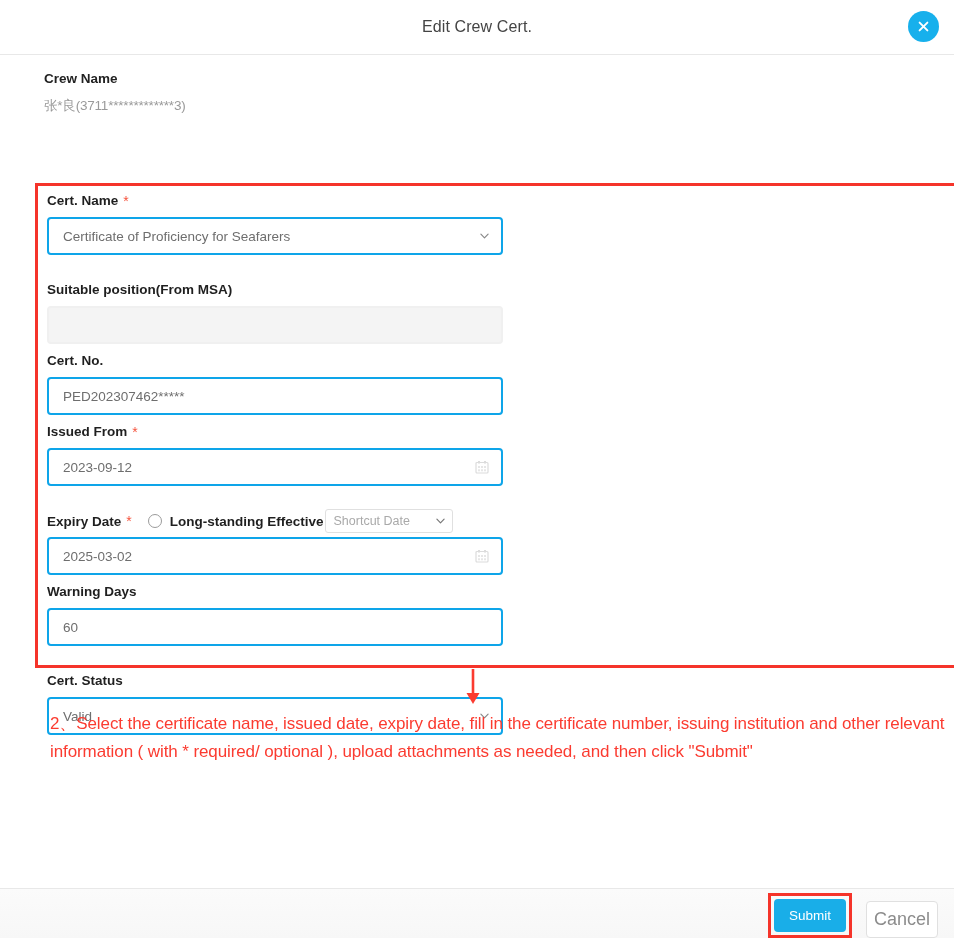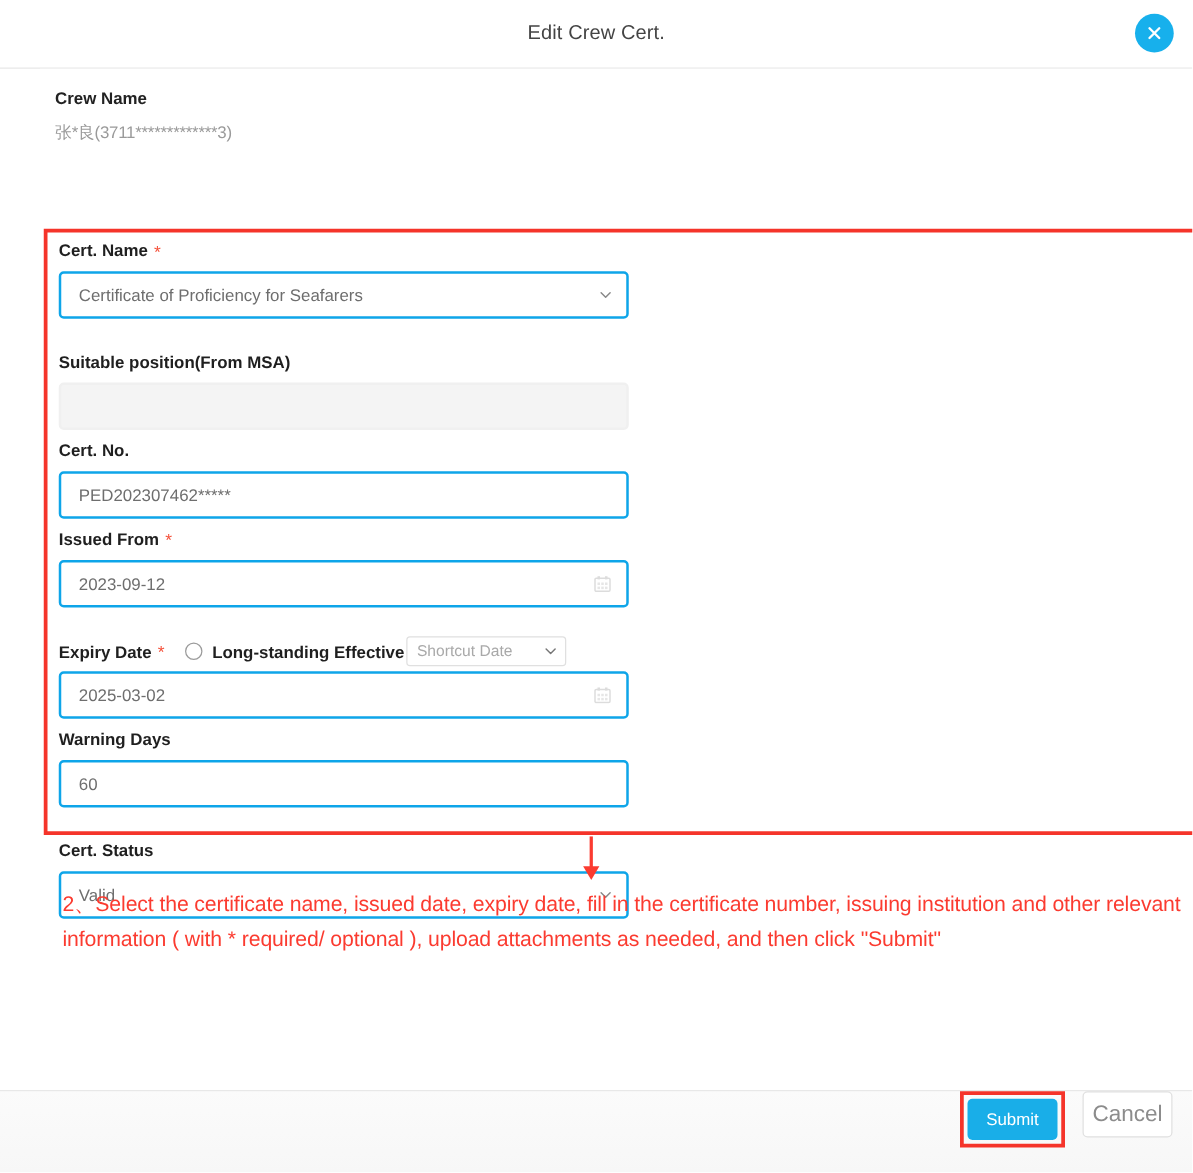--- a/index.html
+++ b/index.html
@@ -199,25 +199,25 @@
     color: #fb3b30;
     font-size: 17px;
     line-height: 28px;
     letter-spacing: -.1px;
   }
 
   
   .modal-footer {
     position: absolute;
     left: 0; bottom: 0;
-    width: 954px; height: 66px;
+    width: 954px; height: 50px;
     border-top: 1px solid #e8e8e8;
     background: linear-gradient(180deg,#fbfbfb 0%, #f7f7f7 100%);
     display: flex;
-    align-items: flex-start;
+    align-items: flex-end;
     justify-content: flex-end;
     padding-right: 16px;
   }
   .submit-frame {
     border: 3px solid #f5342a;
     padding: 3px;
     margin-right: 14px;
   }
   .btn-submit {
     width: 72px; height: 33px;

